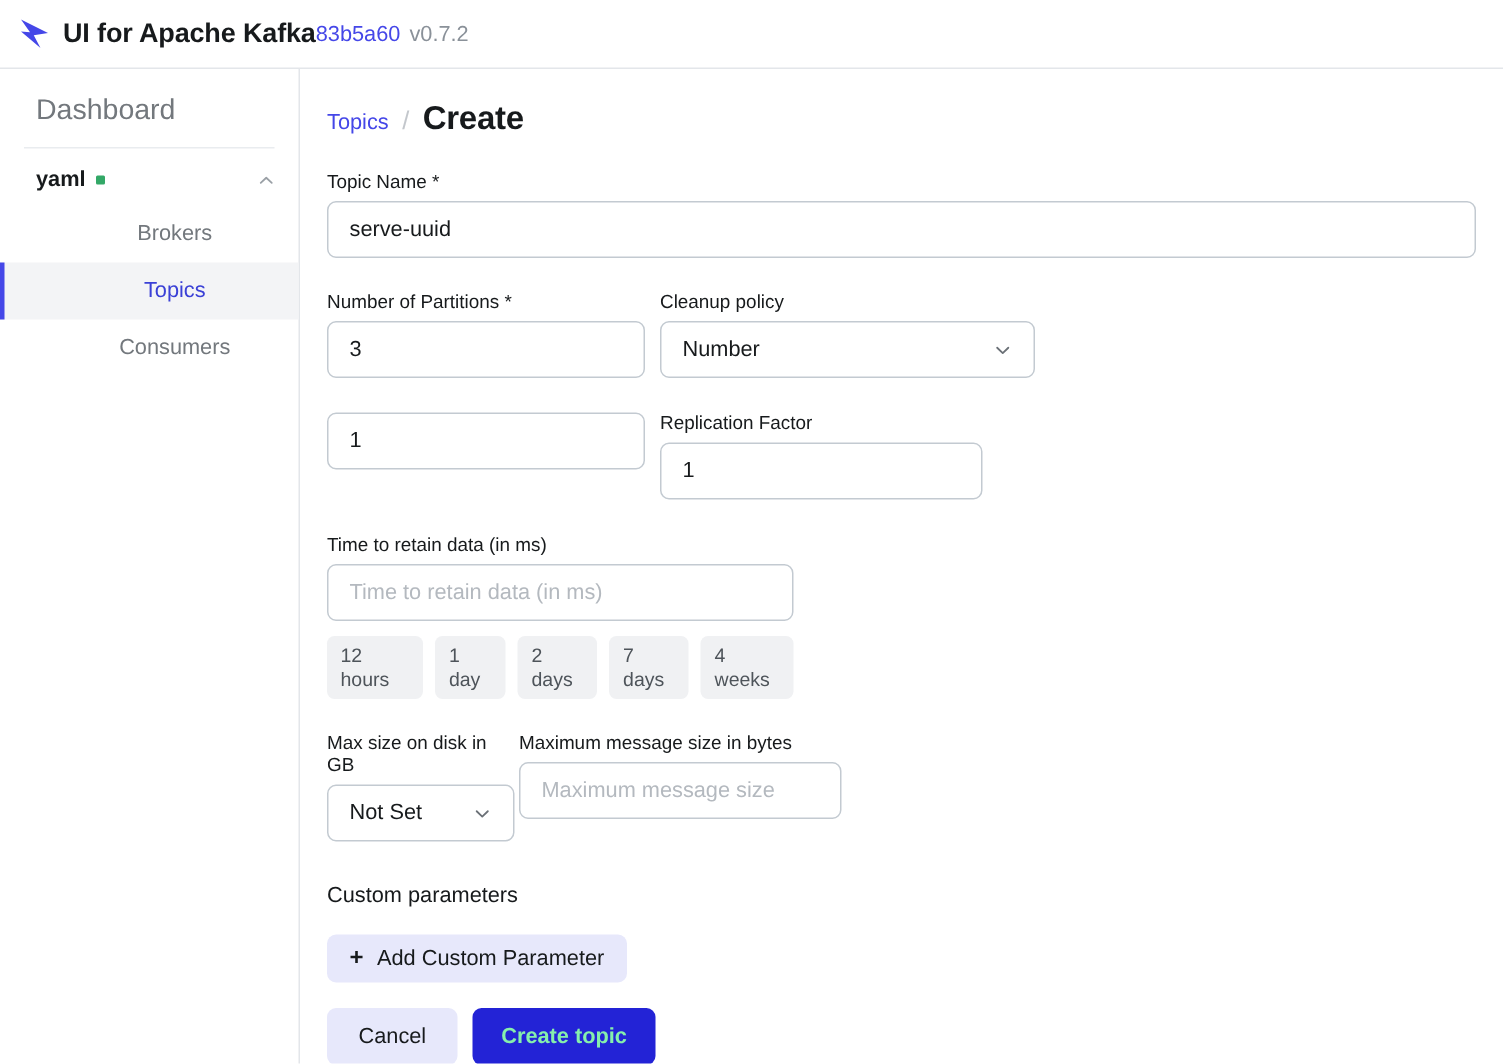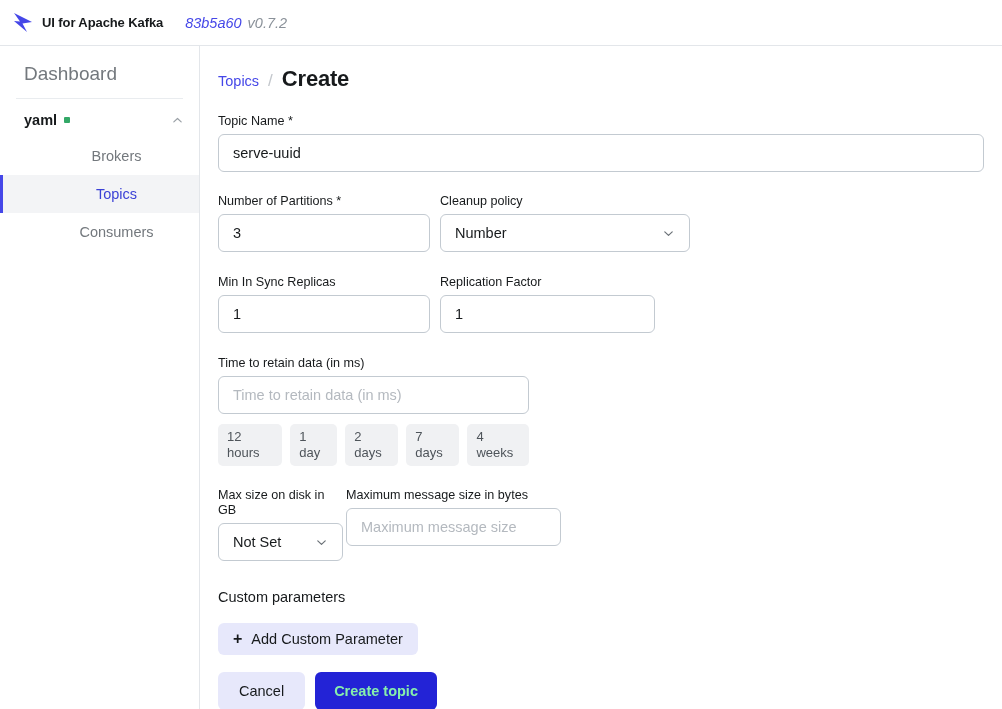--- a/index.html
+++ b/index.html
@@ -22,33 +22,31 @@
     border-bottom: 1px solid #e3e6ea;
     display: flex;
     align-items: center;
   }
   .logo-wrap {
     width: 34px; height: 34px;
     margin-left: 6px;
     display: flex; align-items: center; justify-content: center;
   }
   .brand-title {
-    font-size: 13px;
+    font-size: 18px;
     font-weight: bold;
     color: #171A1C;
     margin-left: 2px;
     letter-spacing: -0.1px;
   }
   .version-wrap {
-    margin-left: 22px;
     font-size: 14.5px;
     display: flex;
     align-items: baseline;
     gap: 6px;
-    font-style: italic;
   }
   .commit { color: #4547E8; }
   .vnum   { color: #8a9199; }
 
   
   .sidebar {
     position: absolute;
     left: 0; top: 46px;
     width: 200px; height: 663px;
     background: #ffffff;
@@ -338,21 +336,20 @@
               <path d="M3 5.2 L7 9 L11 5.2" fill="none" stroke="currentColor" stroke-width="1.3" stroke-linecap="round" stroke-linejoin="round"></path>
             </svg>
           </span>
         </div>
       </div>
     </div>
 
     
     <div class="block-replicas">
       <div class="col-minisr">
-        <div class="field-label">Min In Sync Replicas</div>
         <input class="inp" type="text" value="1" style="">
       </div>
       <div class="col-repfactor">
         <div class="field-label">Replication Factor</div>
         <input class="inp" type="text" value="1" style="">
       </div>
     </div>
 
     
     <div class="block-retain">

